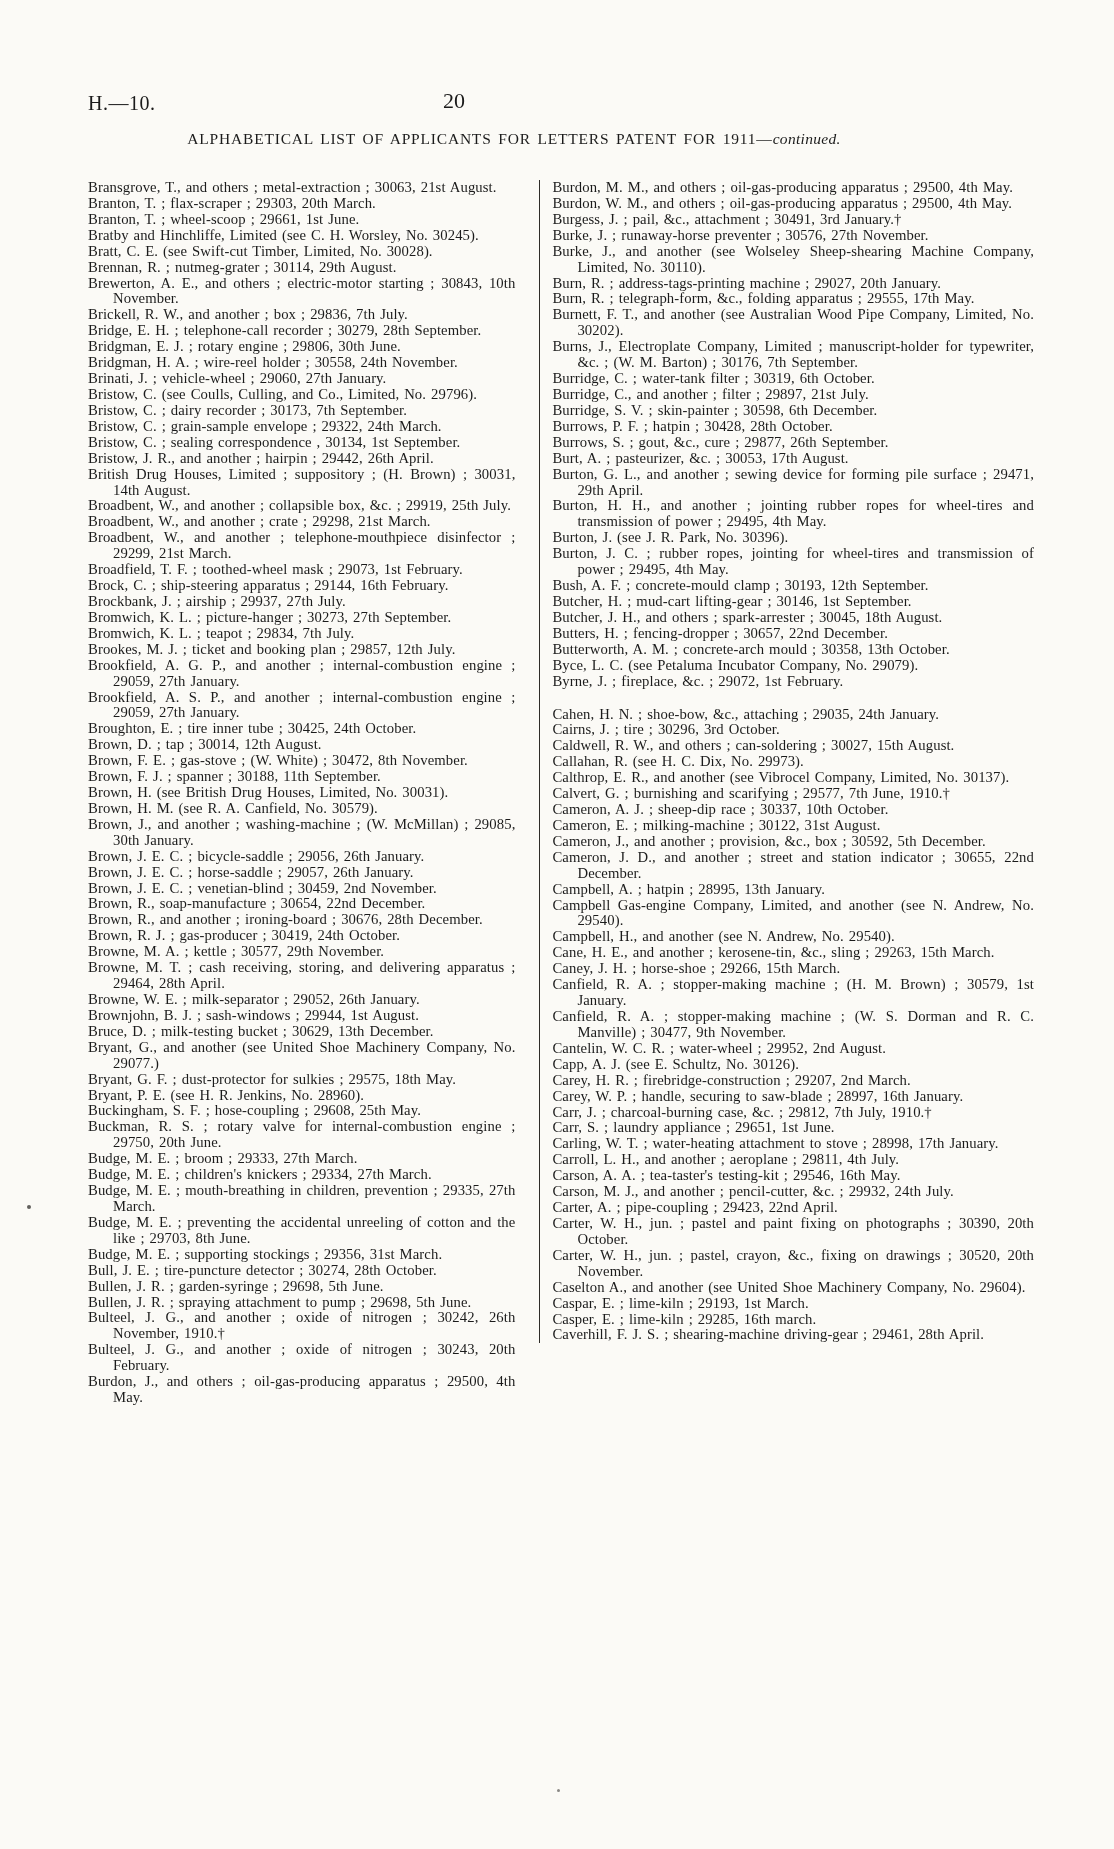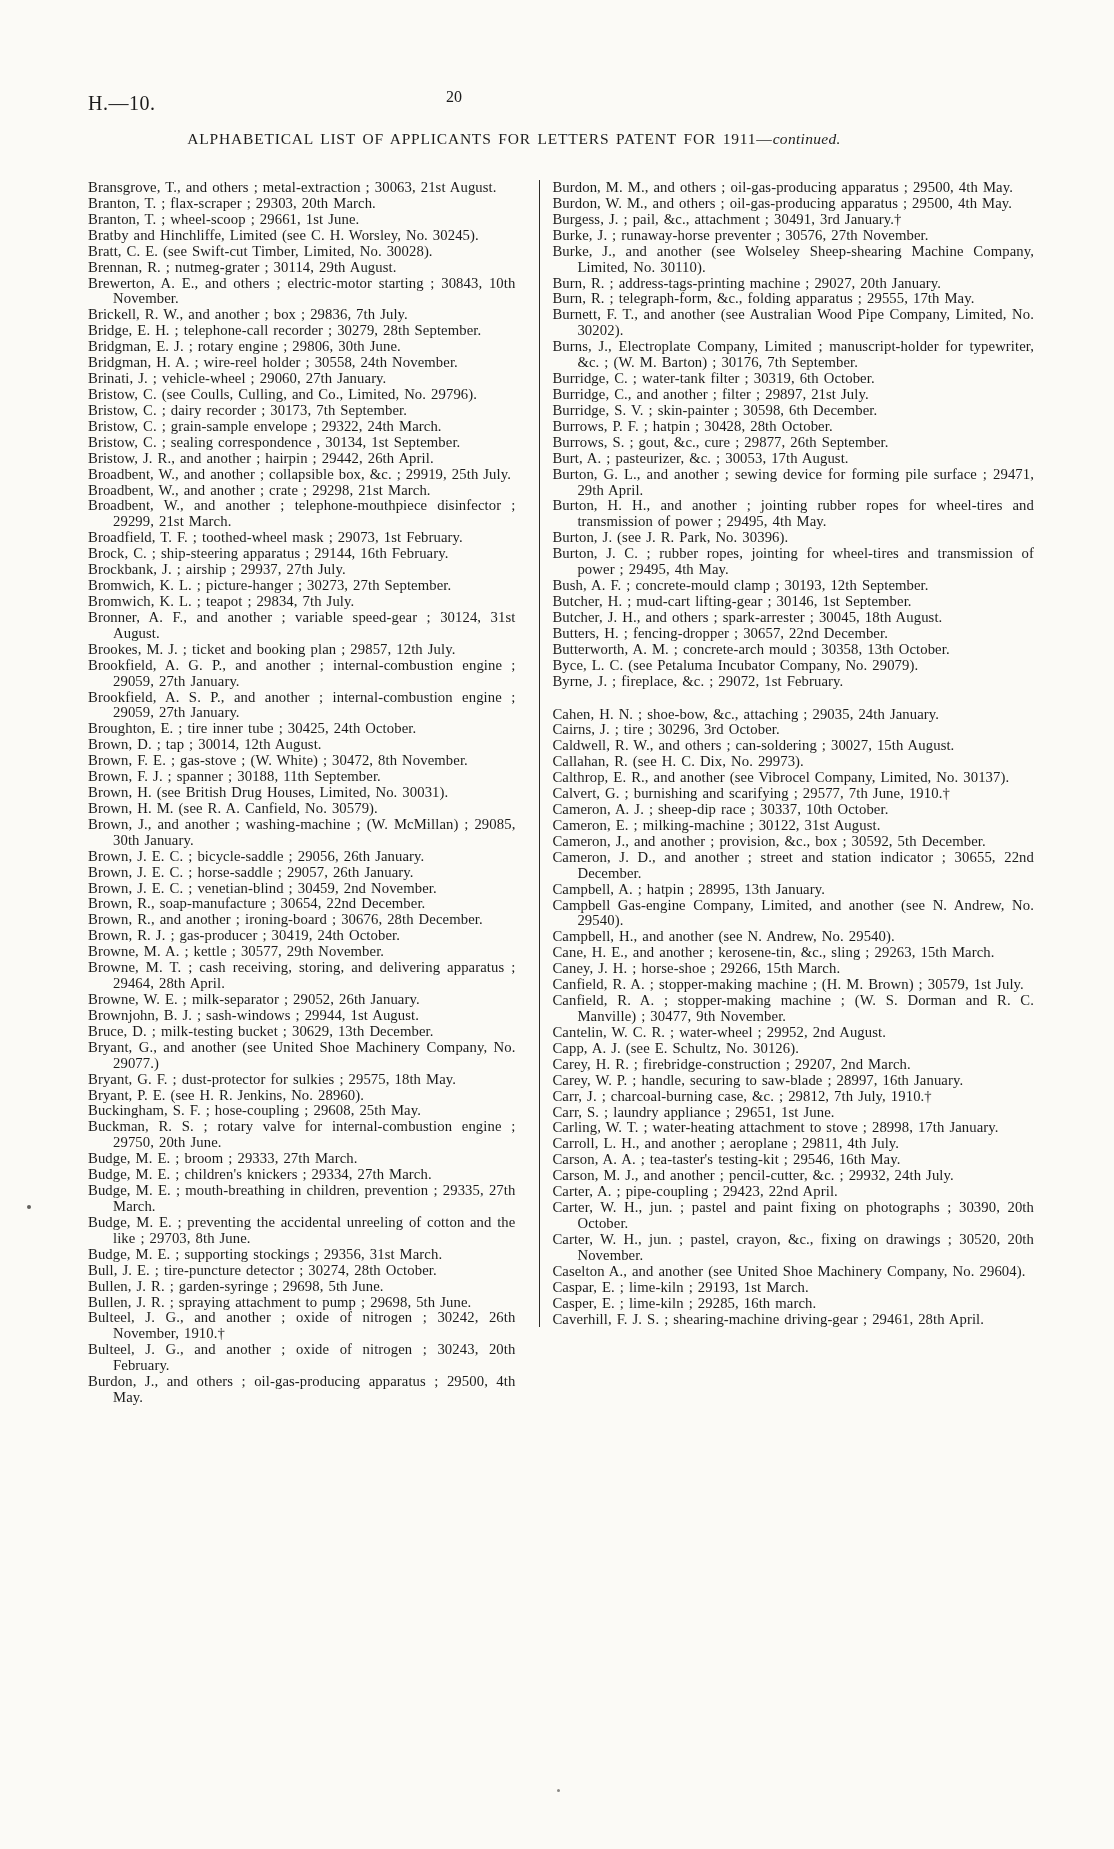--- a/index.html
+++ b/index.html
@@ -17,21 +17,21 @@
   .running-head{
     position:absolute;top:88px;left:88px;right:82px;height:30px;
   }
   .head-left{
     position:absolute;left:0;top:4px;
     font-size:20px;letter-spacing:0.5px;
   }
   .page-num{
     position:absolute;left:0;right:0;top:0;
     text-align:center;
-    font-size:16px;
+    font-size:22px;
     transform:translateX(-8px);
   }
   .list-title{
     position:absolute;top:130px;left:88px;width:944px;
     text-align:center;
     font-size:15.5px;
     letter-spacing:0.8px;
     word-spacing:2px;
     transform:translateX(-46px);
     white-space:nowrap;
@@ -91,29 +91,29 @@
           <div class="entry">Brickell, R. W., and another ; box ; 29836, 7th July.</div>
           <div class="entry">Bridge, E. H. ; telephone-call recorder ; 30279, 28th September.</div>
           <div class="entry">Bridgman, E. J. ; rotary engine ; 29806, 30th June.</div>
           <div class="entry">Bridgman, H. A. ; wire-reel holder ; 30558, 24th November.</div>
           <div class="entry">Brinati, J. ; vehicle-wheel ; 29060, 27th January.</div>
           <div class="entry">Bristow, C. (see Coulls, Culling, and Co., Limited, No. 29796).</div>
           <div class="entry">Bristow, C. ; dairy recorder ; 30173, 7th September.</div>
           <div class="entry">Bristow, C. ; grain-sample envelope ; 29322, 24th March.</div>
           <div class="entry">Bristow, C. ; sealing correspondence , 30134, 1st September.</div>
           <div class="entry">Bristow, J. R., and another ; hairpin ; 29442, 26th April.</div>
+          <div class="entry">British Drug Houses, Limited ; suppository ; (H. Brown) ; 30031, 14th August.</div>
           <div class="entry">Broadbent, W., and another ; collapsible box, &amp;c. ; 29919, 25th July.</div>
           <div class="entry">Broadbent, W., and another ; crate ; 29298, 21st March.</div>
           <div class="entry">Broadbent, W., and another ; telephone-mouthpiece disinfector ; 29299, 21st March.</div>
           <div class="entry">Broadfield, T. F. ; toothed-wheel mask ; 29073, 1st February.</div>
           <div class="entry">Brock, C. ; ship-steering apparatus ; 29144, 16th February.</div>
           <div class="entry">Brockbank, J. ; airship ; 29937, 27th July.</div>
           <div class="entry">Bromwich, K. L. ; picture-hanger ; 30273, 27th September.</div>
           <div class="entry">Bromwich, K. L. ; teapot ; 29834, 7th July.</div>
-          <div class="entry">Bronner, A. F., and another ; variable speed-gear ; 30124, 31st August.</div>
           <div class="entry">Brookes, M. J. ; ticket and booking plan ; 29857, 12th July.</div>
           <div class="entry">Brookfield, A. G. P., and another ; internal-combustion engine ; 29059, 27th January.</div>
           <div class="entry">Brookfield, A. S. P., and another ; internal-combustion engine ; 29059, 27th January.</div>
           <div class="entry">Broughton, E. ; tire inner tube ; 30425, 24th October.</div>
           <div class="entry">Brown, D. ; tap ; 30014, 12th August.</div>
           <div class="entry">Brown, F. E. ; gas-stove ; (W. White) ; 30472, 8th November.</div>
           <div class="entry">Brown, F. J. ; spanner ; 30188, 11th September.</div>
           <div class="entry">Brown, H. (see British Drug Houses, Limited, No. 30031).</div>
           <div class="entry">Brown, H. M. (see R. A. Canfield, No. 30579).</div>
           <div class="entry">Brown, J., and another ; washing-machine ; (W. McMillan) ; 29085, 30th January.</div>
@@ -184,21 +184,21 @@
           <div class="entry">Calvert, G. ; burnishing and scarifying ; 29577, 7th June, 1910.†</div>
           <div class="entry">Cameron, A. J. ; sheep-dip race ; 30337, 10th October.</div>
           <div class="entry">Cameron, E. ; milking-machine ; 30122, 31st August.</div>
           <div class="entry">Cameron, J., and another ; provision, &amp;c., box ; 30592, 5th December.</div>
           <div class="entry">Cameron, J. D., and another ; street and station indicator ; 30655, 22nd December.</div>
           <div class="entry">Campbell, A. ; hatpin ; 28995, 13th January.</div>
           <div class="entry">Campbell Gas-engine Company, Limited, and another (see N. Andrew, No. 29540).</div>
           <div class="entry">Campbell, H., and another (see N. Andrew, No. 29540).</div>
           <div class="entry">Cane, H. E., and another ; kerosene-tin, &amp;c., sling ; 29263, 15th March.</div>
           <div class="entry">Caney, J. H. ; horse-shoe ; 29266, 15th March.</div>
-          <div class="entry">Canfield, R. A. ; stopper-making machine ; (H. M. Brown) ; 30579, 1st July.</div>
+          <div class="entry">Canfield, R. A. ; stopper-making machine ; (H. M. Brown) ; 30579, 1st January.</div>
           <div class="entry">Canfield, R. A. ; stopper-making machine ; (W. S. Dorman and R. C. Manville) ; 30477, 9th November.</div>
           <div class="entry">Cantelin, W. C. R. ; water-wheel ; 29952, 2nd August.</div>
           <div class="entry">Capp, A. J. (see E. Schultz, No. 30126).</div>
           <div class="entry">Carey, H. R. ; firebridge-construction ; 29207, 2nd March.</div>
           <div class="entry">Carey, W. P. ; handle, securing to saw-blade ; 28997, 16th January.</div>
           <div class="entry">Carr, J. ; charcoal-burning case, &amp;c. ; 29812, 7th July, 1910.†</div>
           <div class="entry">Carr, S. ; laundry appliance ; 29651, 1st June.</div>
           <div class="entry">Carling, W. T. ; water-heating attachment to stove ; 28998, 17th January.</div>
           <div class="entry">Carroll, L. H., and another ; aeroplane ; 29811, 4th July.</div>
           <div class="entry">Carson, A. A. ; tea-taster's testing-kit ; 29546, 16th May.</div>

